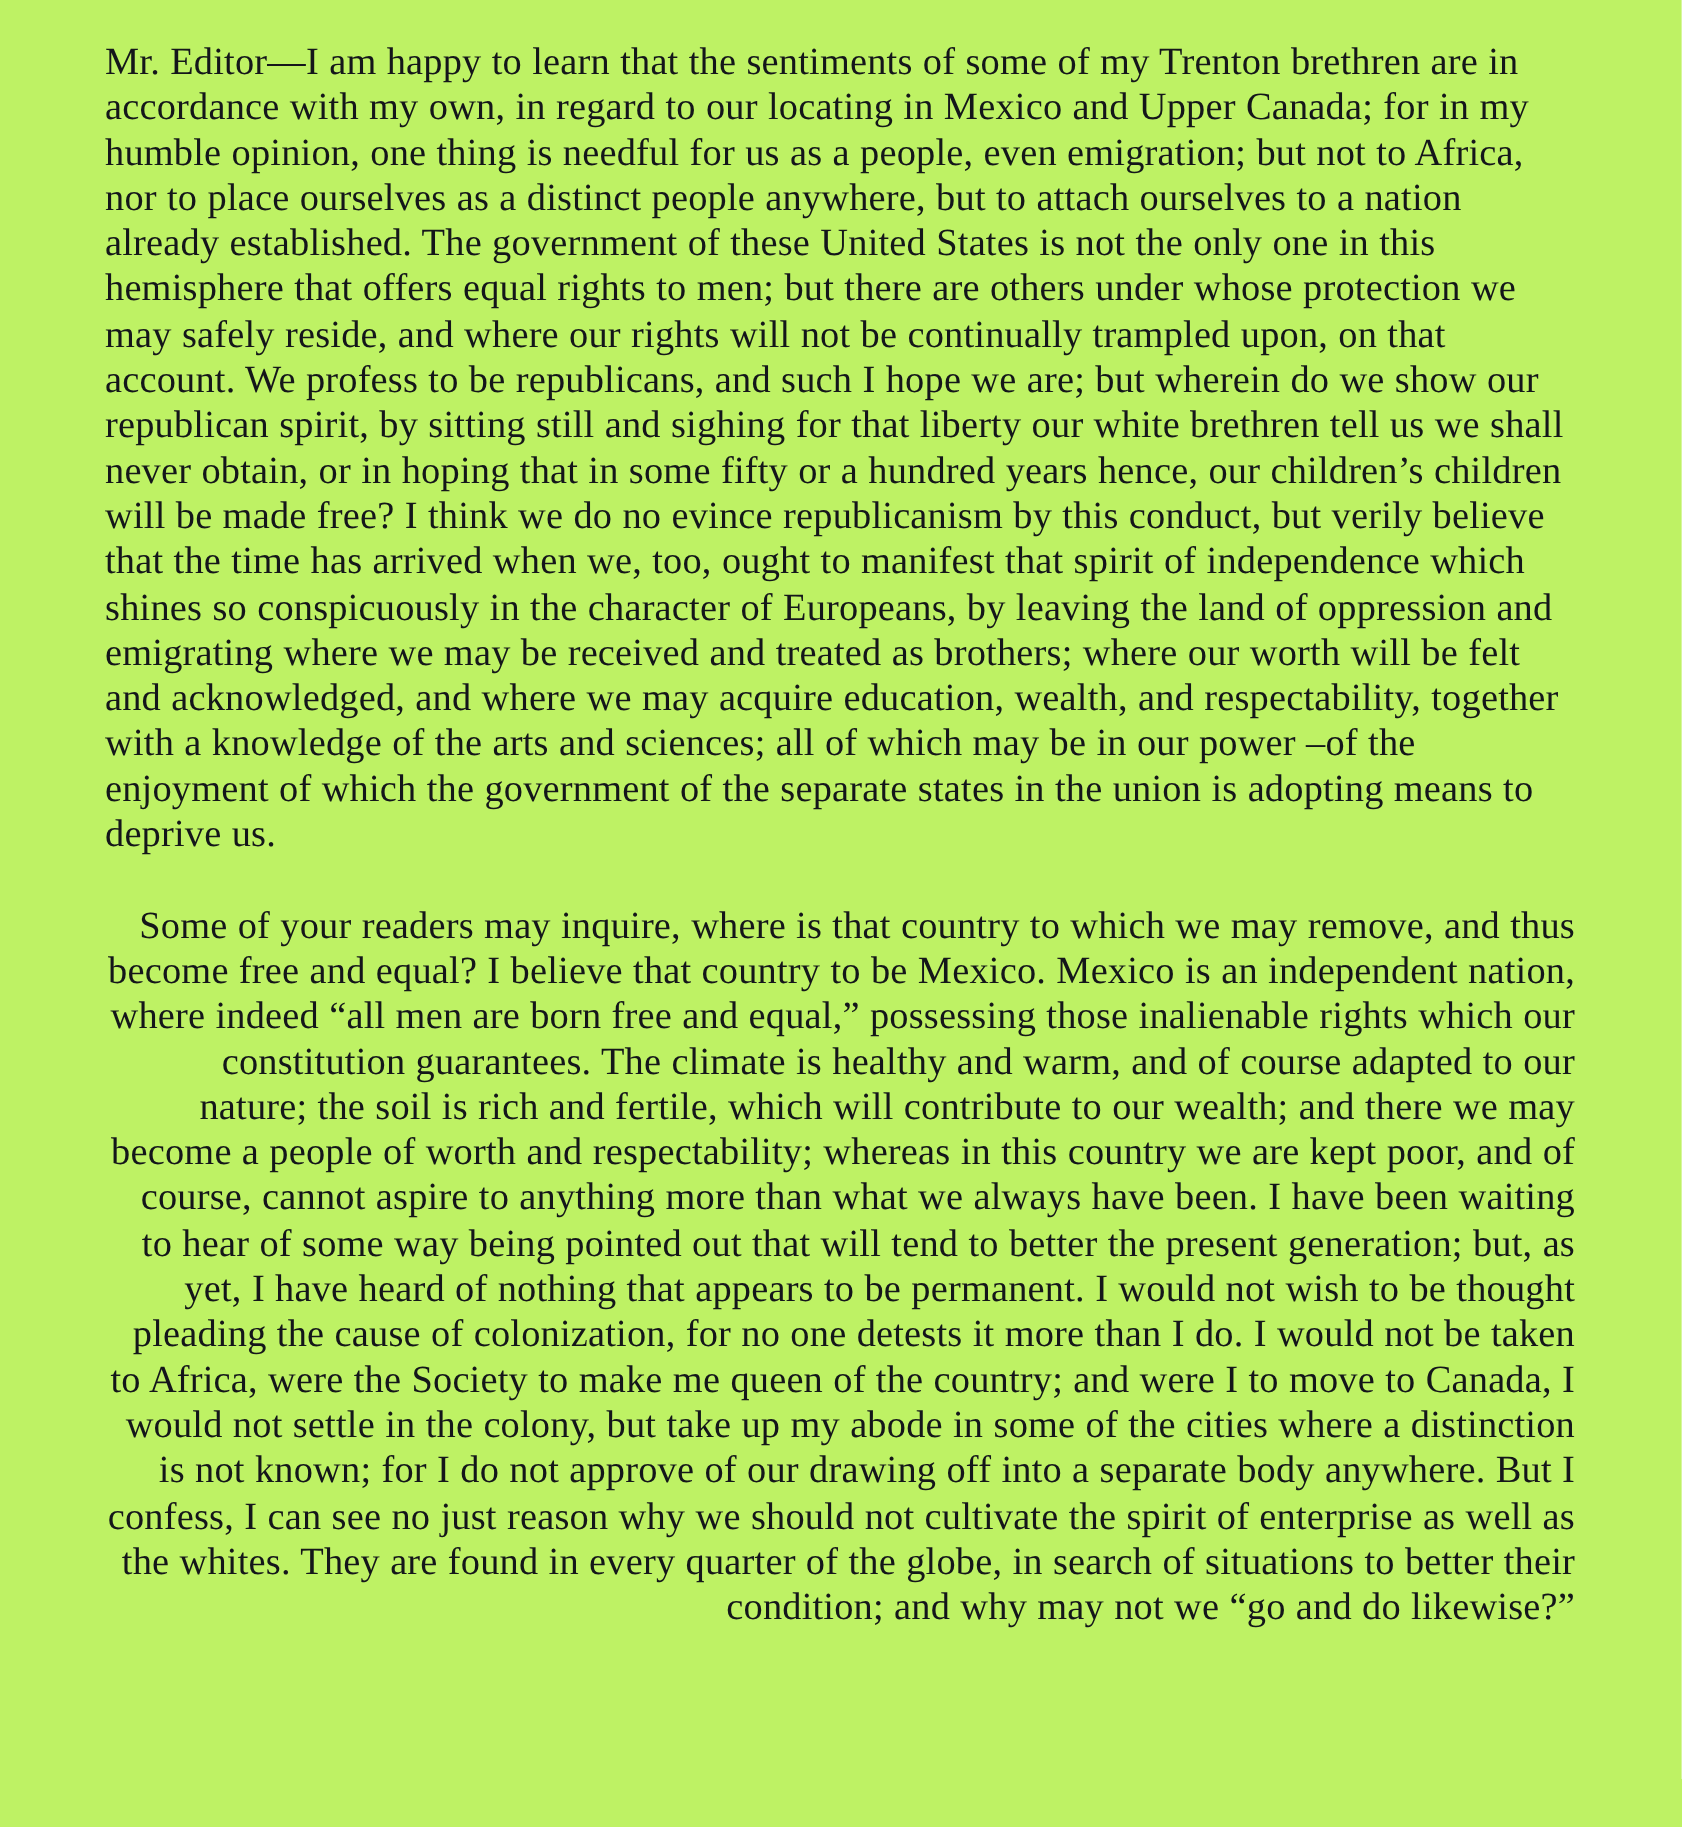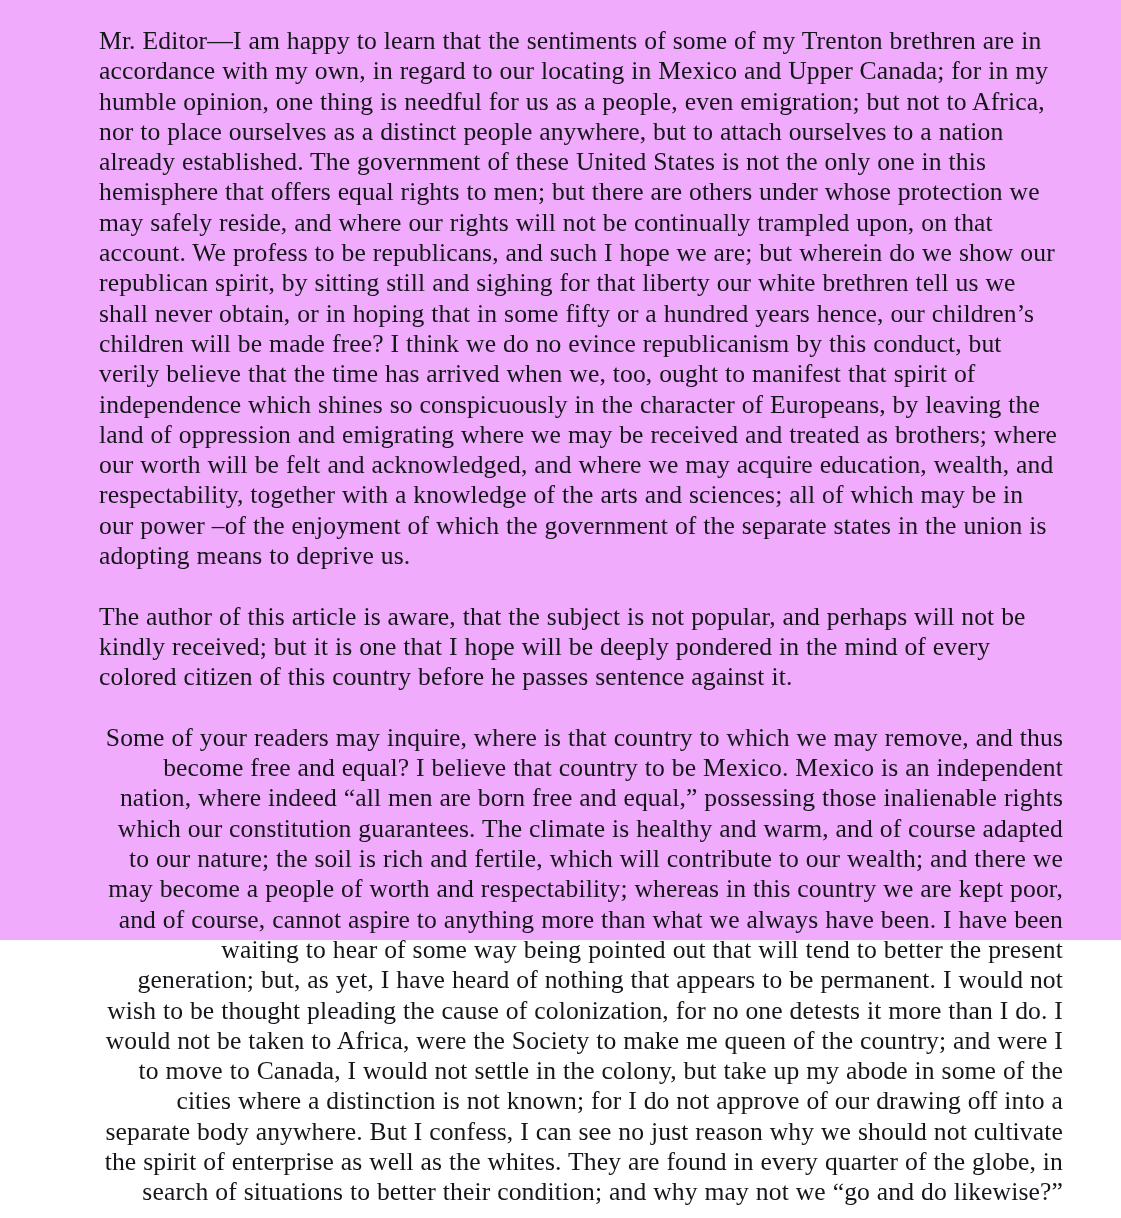--- a/index.html
+++ b/index.html
@@ -12,23 +12,23 @@
     height: 1218px;
     background: #ffffff;
     font-family: "Liberation Serif", "DejaVu Serif", serif;
     -webkit-font-smoothing: antialiased;
     overflow: hidden;
   }
 
   .page {
     box-sizing: border-box;
     width: 1121px;
-    height: 940px;
-    background: #f0abfc;
-    padding: 26px 58px 0 99px;
+    height: 1218px;
+    background: #bef264;
+    padding: 26px 58px 0 70px;
   }
 
   .body-text {
     font-size: 25.6px;
     line-height: 30.3px;
     color: #14161a;
     text-align: left;
     letter-spacing: 0.005em;
     word-spacing: 0.012em;
     max-width: 980px;
@@ -46,16 +46,15 @@
     margin-bottom: 0;
     text-align: right;
   }
 </style>
 </head>
 <body>
 
 <div class="page">
   <article class="body-text">
     <p class="para">Mr. Editor—I am happy to learn that the sentiments of some of my Trenton brethren are in accordance with my own, in regard to our locating in Mexico and Upper Canada; for in my humble opinion, one thing is needful for us as a people, even emigration; but not to Africa, nor to place ourselves as a distinct people anywhere, but to attach ourselves to a nation already established. The government of these United States is not the only one in this hemisphere that offers equal rights to men; but there are others under whose protection we may safely reside, and where our rights will not be continually trampled upon, on that account. We profess to be republicans, and such I hope we are; but wherein do we show our republican spirit, by sitting still and sighing for that liberty our white brethren tell us we shall never obtain, or in hoping that in some fifty or a hundred years hence, our children’s children will be made free? I think we do no evince republicanism by this conduct, but verily believe that the time has arrived when we, too, ought to manifest that spirit of independence which shines so conspicuously in the character of Europeans, by leaving the land of oppression and emigrating where we may be received and treated as brothers; where our worth will be felt and acknowledged, and where we may acquire education, wealth, and respectability, together with a knowledge of the arts and sciences; all of which may be in our power –of the enjoyment of which the government of the separate states in the union is adopting means to deprive us.</p>
-    <p class="para">The author of this article is aware, that the subject is not popular, and perhaps will not be kindly received; but it is one that I hope will be deeply pondered in the mind of every colored citizen of this country before he passes sentence against it.</p>
     <p class="para">Some of your readers may inquire, where is that country to which we may remove, and thus become free and equal? I believe that country to be Mexico. Mexico is an independent nation, where indeed “all men are born free and equal,” possessing those inalienable rights which our constitution guarantees. The climate is healthy and warm, and of course adapted to our nature; the soil is rich and fertile, which will contribute to our wealth; and there we may become a people of worth and respectability; whereas in this country we are kept poor, and of course, cannot aspire to anything more than what we always have been. I have been waiting to hear of some way being pointed out that will tend to better the present generation; but, as yet, I have heard of nothing that appears to be permanent. I would not wish to be thought pleading the cause of colonization, for no one detests it more than I do. I would not be taken to Africa, were the Society to make me queen of the country; and were I to move to Canada, I would not settle in the colony, but take up my abode in some of the cities where a distinction is not known; for I do not approve of our drawing off into a separate body anywhere. But I confess, I can see no just reason why we should not cultivate the spirit of enterprise as well as the whites. They are found in every quarter of the globe, in search of situations to better their condition; and why may not we “go and do likewise?”</p>
   </article>
 </div>
 
 </body></html>

